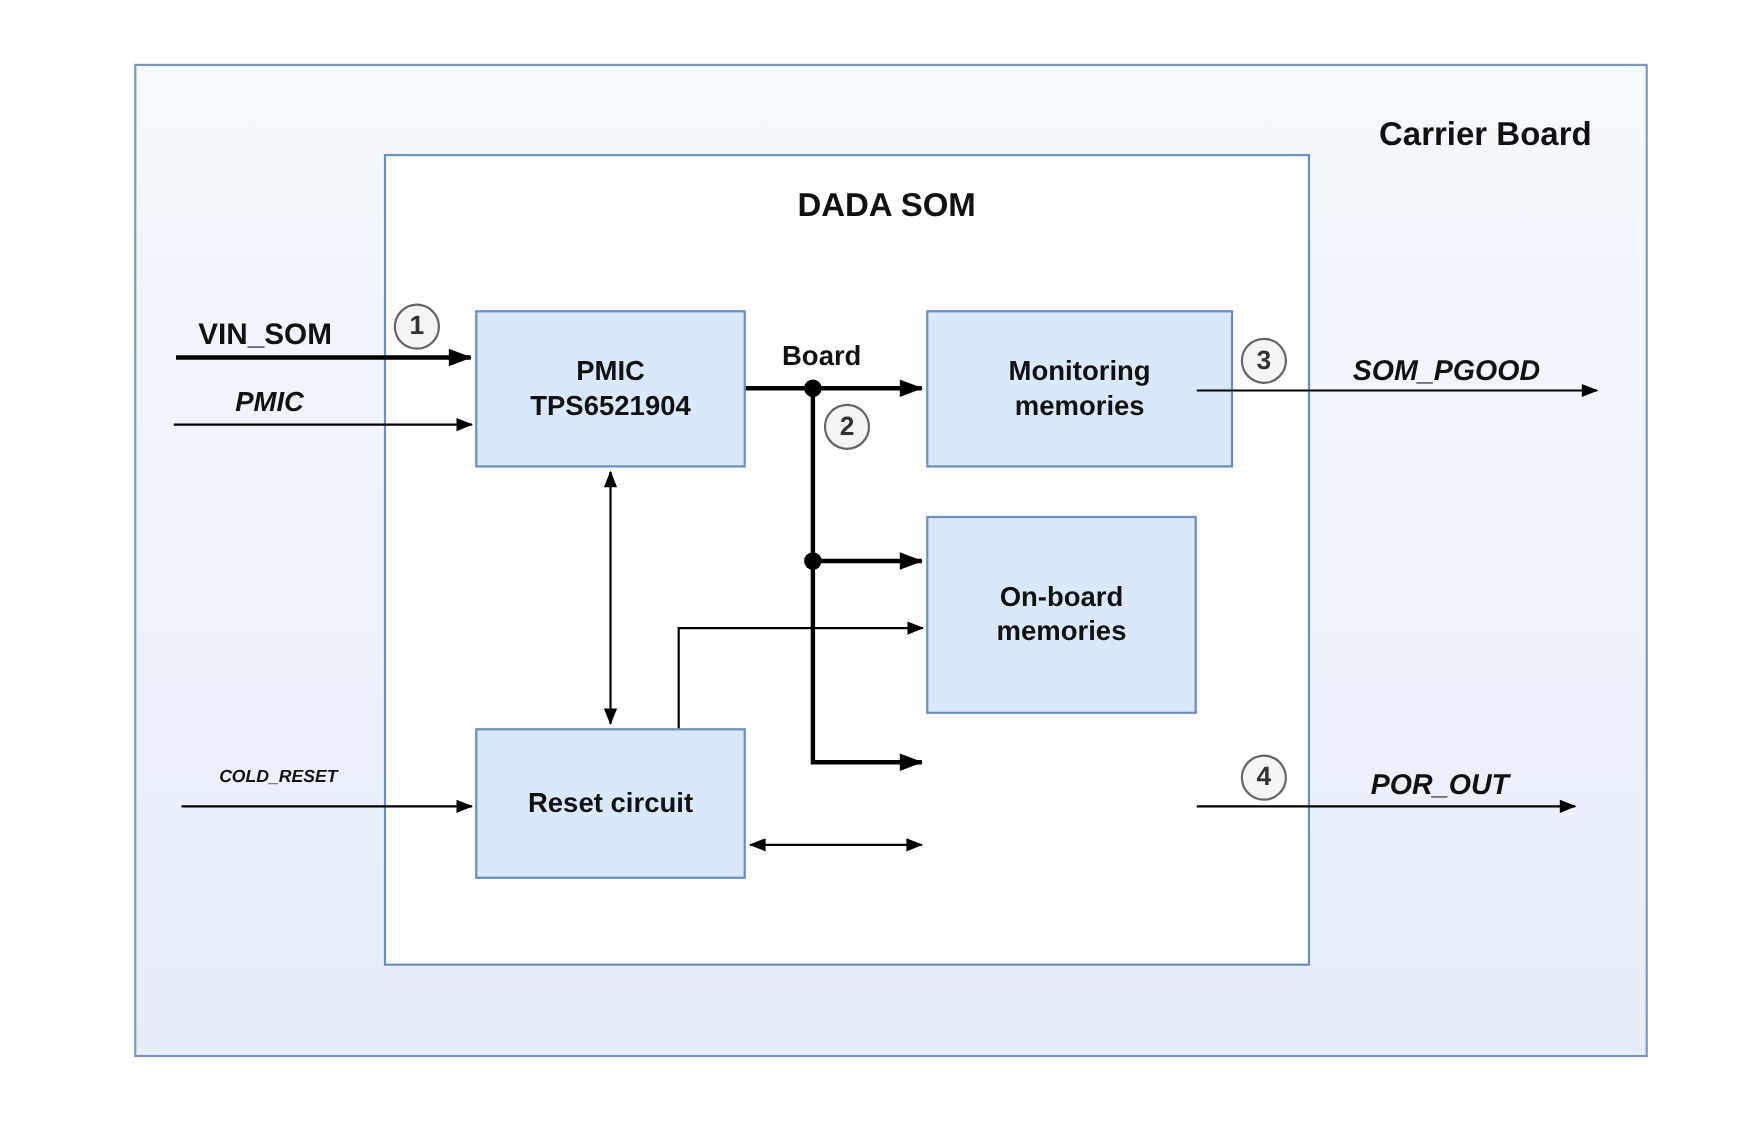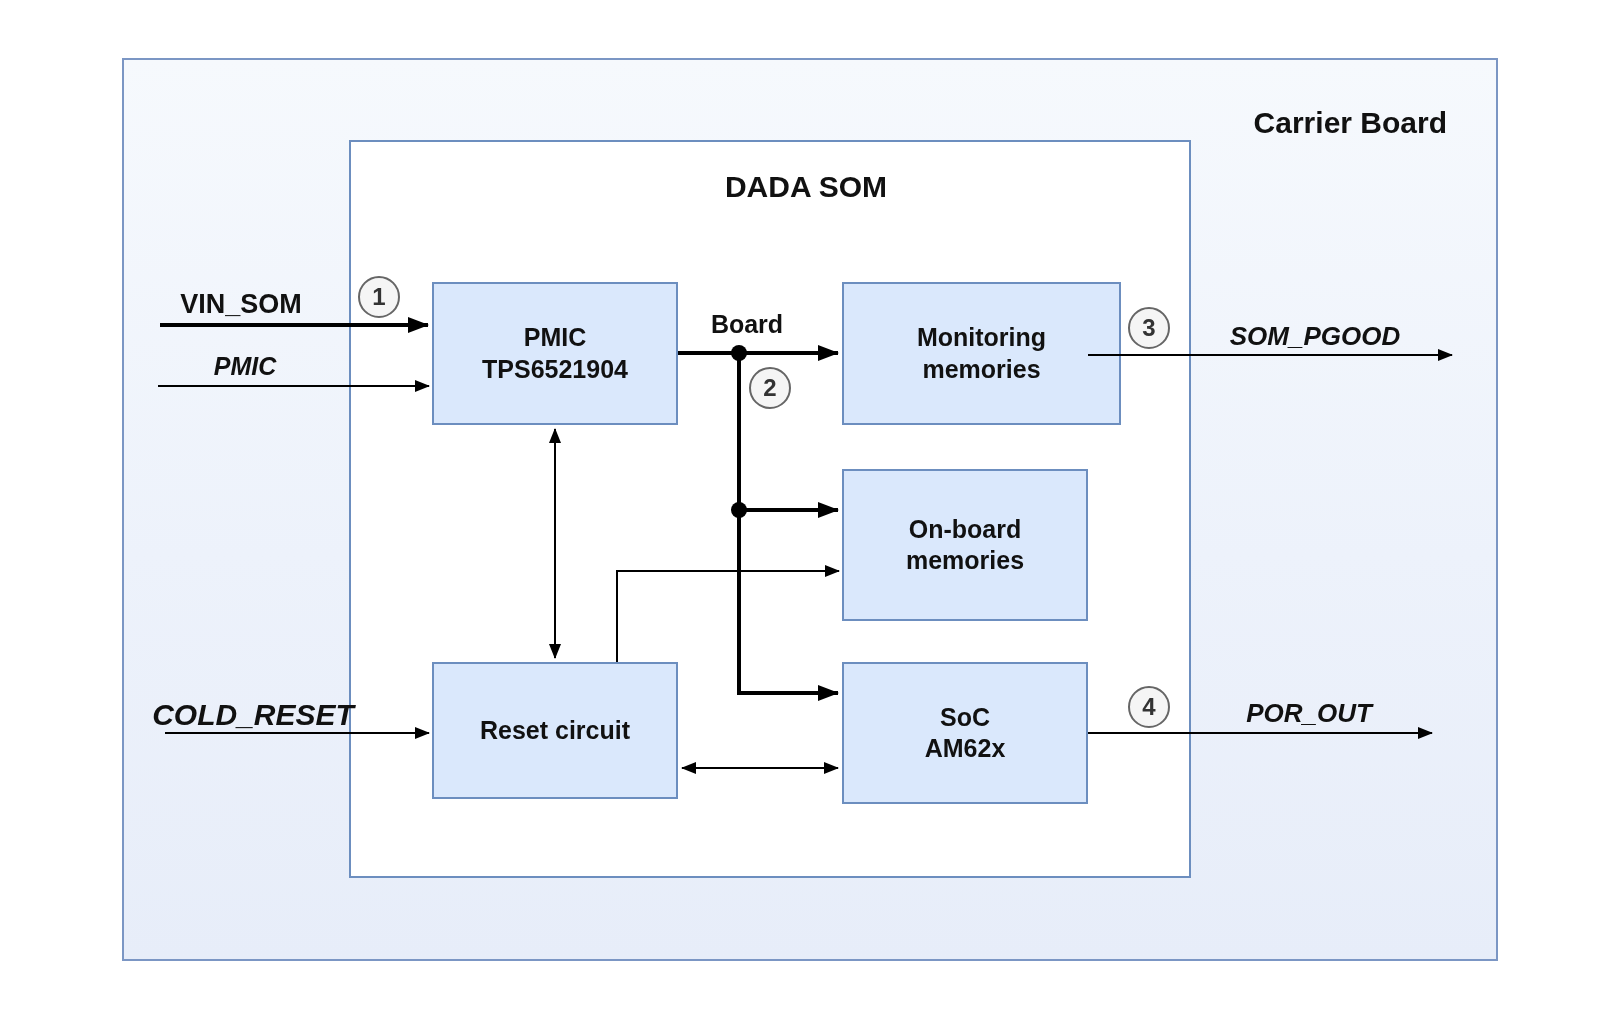--- a/index.html
+++ b/index.html
@@ -17,31 +17,31 @@
     background:#ffffff;border:2px solid var(--block-border,#6c8ebf);box-sizing:border-box;
   }
   .block{
     position:absolute;background:var(--block-fill,#dae8fc);
     border:2px solid var(--block-border,#6c8ebf);box-sizing:border-box;
     display:flex;flex-direction:column;align-items:center;justify-content:center;
     font-weight:bold;font-size:25px;line-height:1.25;text-align:center;
   }
   .blk-pmic{left:432px;top:282px;width:246px;height:143px;}
   .blk-monitoring{left:842px;top:282px;width:279px;height:143px;}
-  .blk-memories{left:842px;top:469px;width:246px;height:152px;}
+  .blk-memories{left:842px;top:469px;width:246px;height:180px;}
   .blk-reset{left:432px;top:662px;width:246px;height:137px;}
   .blk-soc{left:842px;top:662px;width:246px;height:142px;}
   .lbl{position:absolute;font-weight:bold;white-space:nowrap;}
   .center{transform:translateX(-50%);}
   .italic{font-style:italic;}
   .title-carrier{right:153px;top:90px;font-size:30px;margin-top:16px;}
   .title-som{left:770px;top:170px;font-size:30px;margin-left:36px;}
   .lbl-vin{left:241px;top:289px;font-size:27px;text-align:right;}
   .lbl-onoff{left:245px;top:352px;font-size:25px;}
-  .lbl-cold{left:253px;top:698px;font-size:30px;}
+  .lbl-cold{left:253px;top:698px;font-size:16px;}
   .lbl-power{left:747px;top:310px;font-size:25px;}
   .lbl-pgood{left:1315px;top:321px;font-size:26px;}
   .lbl-por{left:1309px;top:698px;font-size:26px;}
   .badge{
     position:absolute;width:42px;height:42px;border-radius:50%;
     background:var(--badge-fill,#f5f5f5);border:2px solid var(--badge-border,#666);
     box-sizing:border-box;display:flex;align-items:center;justify-content:center;
     font-weight:bold;font-size:24px;color:#333;
   }
   .badge-1{left:358px;top:276px;}
@@ -65,24 +65,20 @@
   <div class="block blk-monitoring">
     <div>Monitoring</div>
     <div>memories</div>
   </div>
   <div class="block blk-memories">
     <div>On-board</div>
     <div>memories</div>
   </div>
   <div class="block blk-reset">
     <div>Reset circuit</div>
-  </div>
-  <div class="block blk-soc">
-    <div>SoC</div>
-    <div>AM62x</div>
   </div>
 
   <svg class="wires" viewBox="0 0 1600 1026">
     <defs>
       <marker id="arrowThin" markerUnits="userSpaceOnUse" markerWidth="18" markerHeight="14" refX="15" refY="7" orient="auto-start-reverse">
         <path d="M1,1 L16,7 L1,13 Z" fill="#000"></path>
       </marker>
       <marker id="arrowThick" markerUnits="userSpaceOnUse" markerWidth="24" markerHeight="20" refX="21" refY="10" orient="auto">
         <path d="M1,2 L22,10 L1,18 Z" fill="#000"></path>
       </marker>

